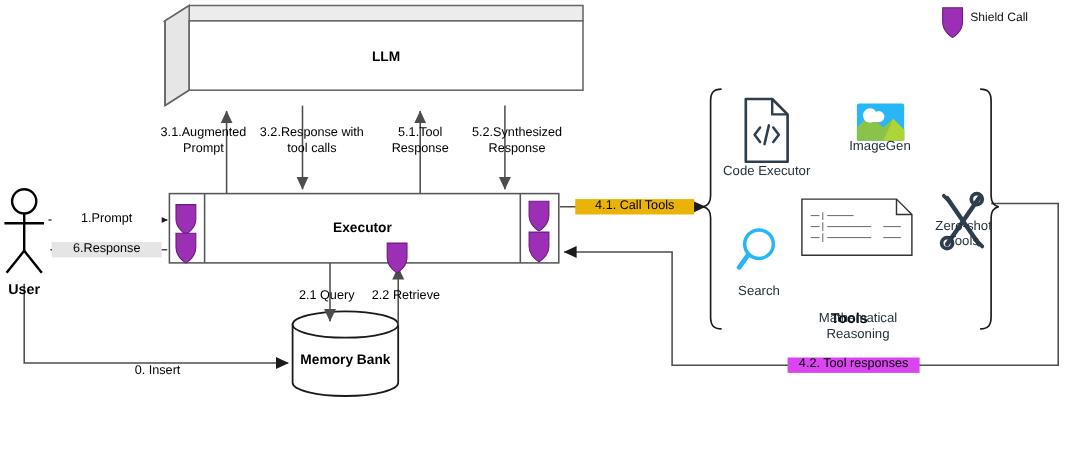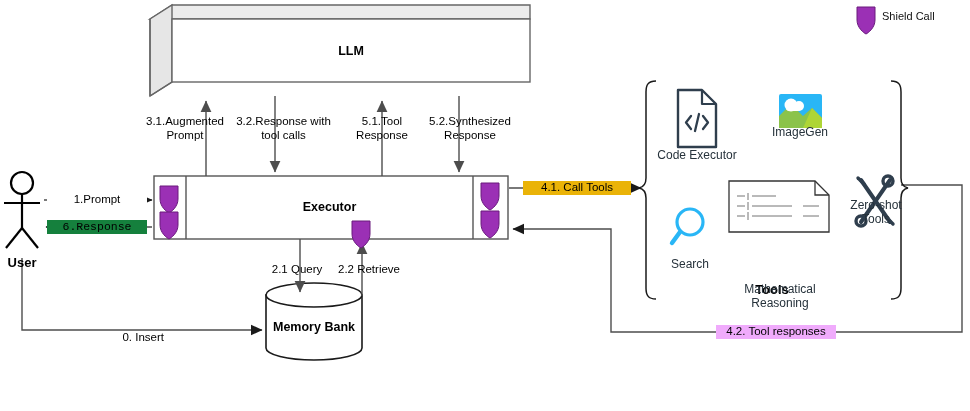--- a/index.html
+++ b/index.html
@@ -213,31 +213,31 @@
   <div class="lbl wrap" style="left:139px; top:115px; width:92px;">3.1.Augmented Prompt</div>
 
   <div class="lbl wrap" style="left:235px; top:115px; width:97px;">3.2.Response with tool calls</div>
 
   <div class="lbl wrap" style="left:342px; top:115px; width:80px;">5.1.Tool Response</div>
 
   <div class="lbl wrap" style="left:424px; top:115px; width:92px;">5.2.Synthesized Response</div>
 
   <div class="lbl" style="left:47px; top:193px; width:100px; background:#fff;">1.Prompt</div>
 
-  <div class="lbl" style="left:47px; top:220px; width:100px; background:#15803d;font-family:Liberation Mono, monospace;">6.Response</div>
+  <div class="lbl" style="left:47px; top:220px; width:100px; background:#e5e5e5;">6.Response</div>
 
   <div class="lbl" style="left:262px; top:263px; width:70px;">2.1 Query</div>
 
   <div class="lbl" style="left:330px; top:263px; width:78px;">2.2 Retrieve</div>
 
   <div class="lbl" style="left:84px; top:331px; width:80px; background:#fff;text-align:right;">0. Insert</div>
 
   <div class="lbl" style="left:523px; top:181px; width:108px; background:#eab308;">4.1. Call Tools</div>
 
-  <div class="lbl" style="left:716px; top:325px; width:120px; background:#f0abfc;">4.2. Tool responses</div>
+  <div class="lbl" style="left:716px; top:325px; width:120px; background:#d946ef;">4.2. Tool responses</div>
 
   <div class="tool-cap" style="left:637px; top:148px; width:120px;">Code Executor</div>
 
   <div class="tool-cap" style="left:740px; top:125px; width:120px;">ImageGen</div>
 
   <div class="tool-cap" style="left:650px; top:257px; width:80px;">Search</div>
 
   <div class="tool-cap wrap" style="left:734px; top:234px; width:92px;margin-top:48px;">Mathematical Reasoning</div>
 
   <div class="tool-cap wrap" style="left:838px; top:198px; width:76px;">Zero-shot Tools</div>

